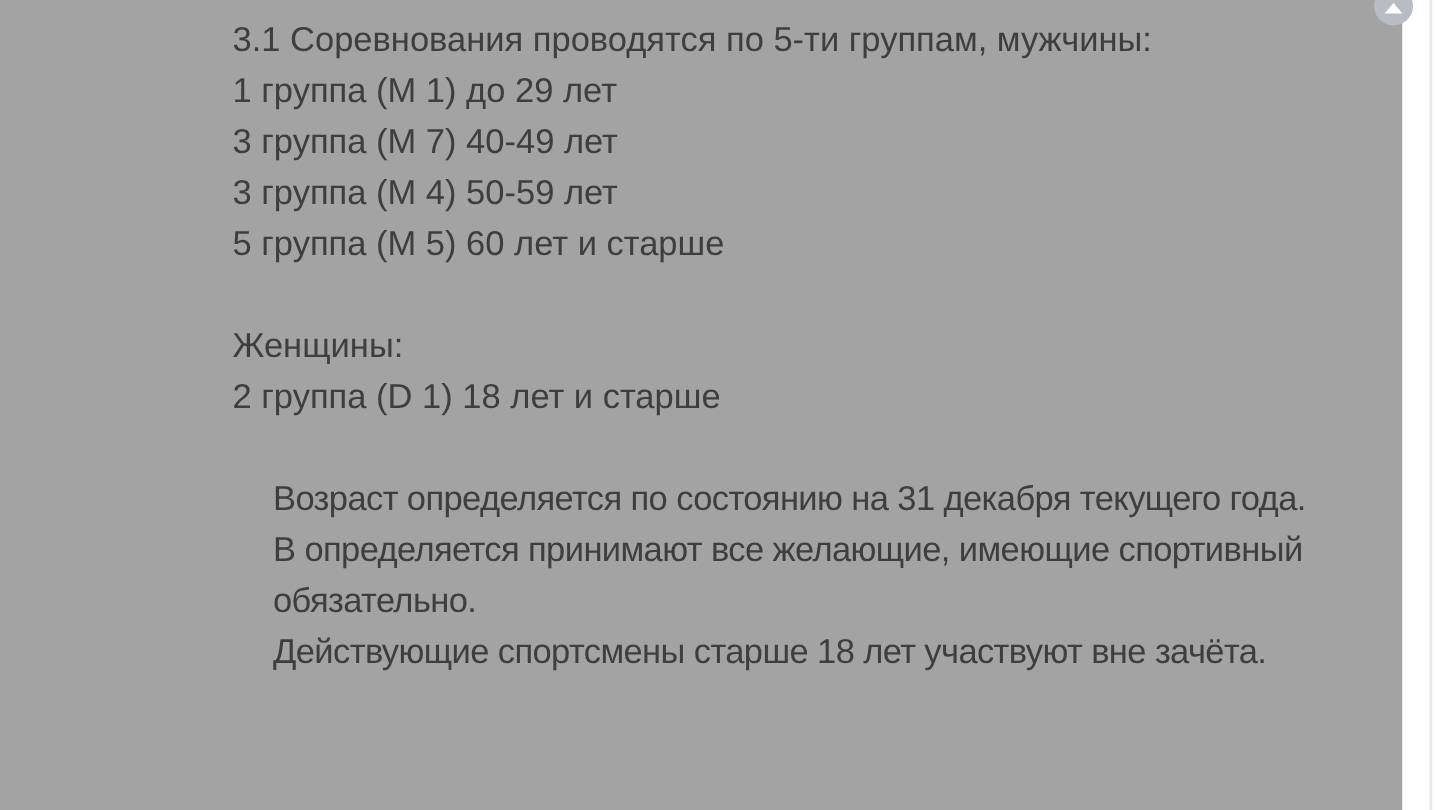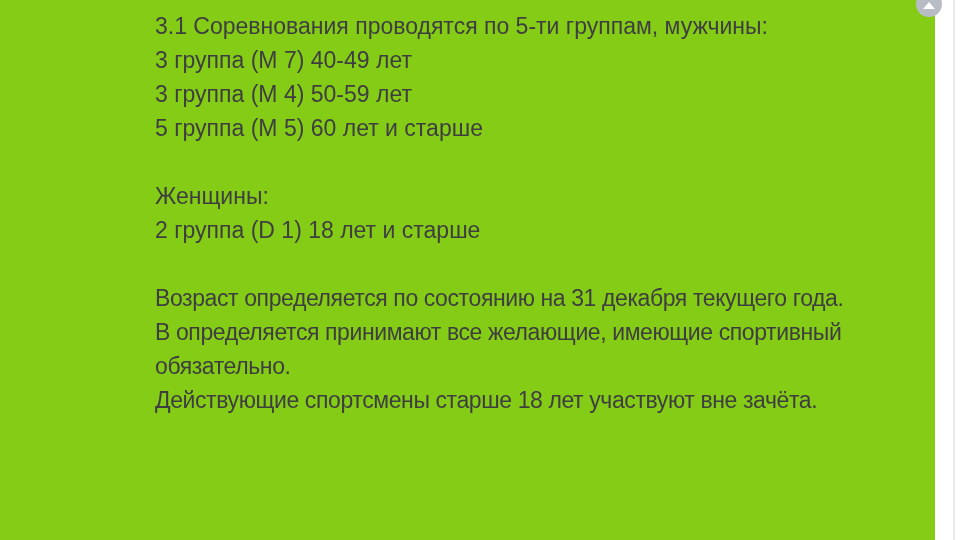--- a/index.html
+++ b/index.html
@@ -10,21 +10,21 @@
     position: relative;
     overflow: hidden;
     background: #ffffff;
     font-family: "Liberation Sans", "DejaVu Sans", sans-serif;
   }
   .content-panel {
     position: absolute;
     left: 0; top: 0;
     width: 935px;
     height: 540px;
-    background: #84cc16;
+    background: #a3a3a3;
   }
   .right-gutter {
     position: absolute;
     left: 935px; top: 0;
     width: 25px;
     height: 540px;
     background: #ffffff;
   }
   .divider-line {
     position: absolute;
@@ -37,21 +37,21 @@
     position: absolute;
     left: 155px;
     top: 9px;
     width: 780px;
     color: #3e3e40;
     font-size: 23px;
     line-height: 34px;
   }
   .section + .section { margin-top: 34px; }
   .line { white-space: nowrap; }
-  .section-condensed .line { letter-spacing: -0.4px; }
+  .section-condensed .line { letter-spacing: -0.4px; margin-left: 27px; }
   .scroll-top {
     position: absolute;
     left: 916px;
     top: -9px;
     width: 26px;
     height: 26px;
     border-radius: 50%;
     background: #b8bcc4;
     border: none;
     padding: 0;
@@ -72,20 +72,21 @@
   }
 </style>
 </head>
 <body>
 
 <div class="content-panel">
   <div class="doc">
 
     <div class="section">
       <div class="line">3.1 Соревнования проводятся по 5-ти группам, мужчины:</div>
+      <div class="line">1 группа (М 1) до 29 лет</div>
       <div class="line">3 группа (М 7) 40-49 лет</div>
       <div class="line">3 группа (М 4) 50-59 лет</div>
       <div class="line">5 группа (М 5) 60 лет и старше</div>
     </div>
 
     <div class="section">
       <div class="line">Женщины:</div>
       <div class="line">2 группа (D 1) 18 лет и старше</div>
     </div>
 

